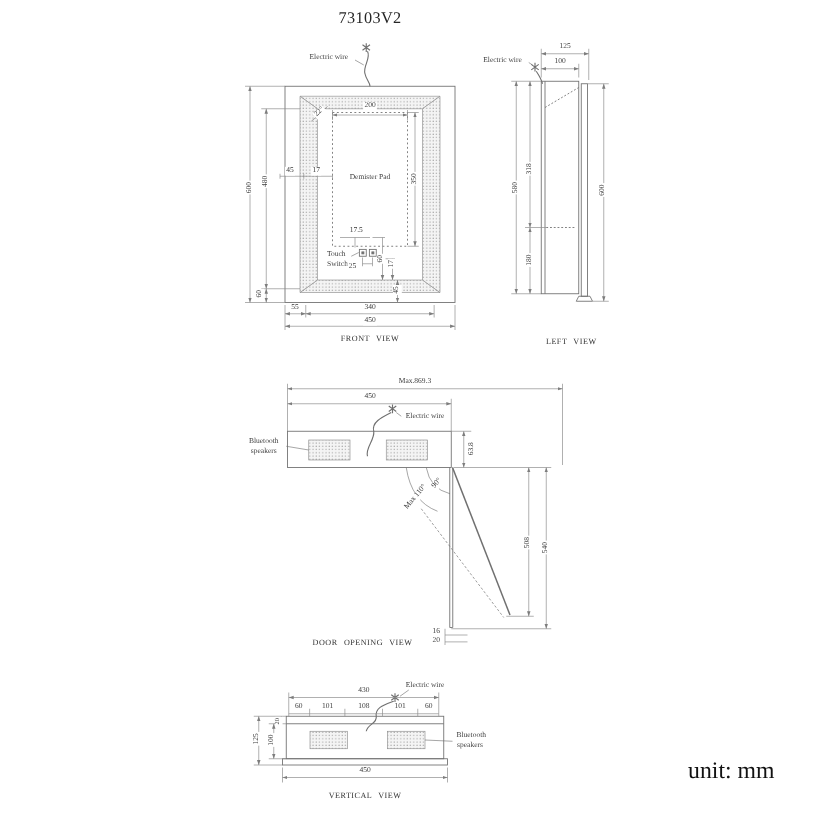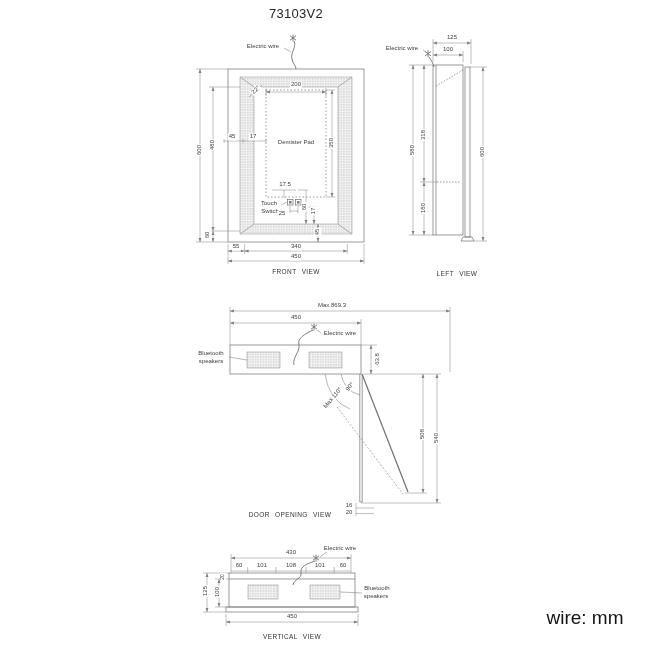--- a/index.html
+++ b/index.html
@@ -1,17 +1,17 @@
 <!DOCTYPE html>
 <html><head>
 <meta charset="utf-8">
 <style>
   html,body{margin:0;padding:0;background:#fff;}
   .canvas{position:relative;width:650px;height:650px;background:#ffffff;
-          font-family:Liberation Sans, sans-serif;overflow:hidden;}
+          font-family:Liberation Serif, serif;overflow:hidden;}
   svg.draw{position:absolute;left:0;top:0;}
   .t{position:absolute;transform:translate(-50%,-50%);font-size:6px;color:#3d3d3d;
      white-space:nowrap;line-height:1.18;z-index:2;}
   .bg{background:#fff;padding:0 1px;}
   .v{transform:translate(-50%,-50%) rotate(-90deg);}
   .a45{transform:translate(-50%,-50%) rotate(-45deg);}
   .a50{transform:translate(-50%,-50%) rotate(-50deg);}
   .cap{font-size:6.5px;color:#333;letter-spacing:.4px;word-spacing:3px;}
   .s5{font-size:5px;}
   .two{text-align:center;}
@@ -162,21 +162,21 @@
       <path d="M229,573 L203,573 M226,612 L203,612 M229,579 L215,579 M229,607 L215,607"></path>
       <line x1="207" y1="573" x2="207" y2="612" marker-start="url(#ar)" marker-end="url(#ar)"></line>
       <line x1="219" y1="579" x2="219" y2="607" marker-start="url(#ar)" marker-end="url(#ar)"></line>
       <line x1="225" y1="573" x2="225" y2="579"></line>
       <path d="M226,614 L226,626 M358,614 L358,626"></path>
       <line x1="226" y1="622" x2="358" y2="622" marker-start="url(#ar)" marker-end="url(#ar)"></line>
     </g>
   </svg>
 
   <div class="t title" style="left:296px;top:14px;">73103V2</div>
-  <div class="t unit" style="left:585px;top:618px;">wire: mm</div>
+  <div class="t unit" style="left:585px;top:618px;">unit: mm</div>
 
   <div class="t" style="left:263px;top:47px;">Electric wire</div>
   <div class="t a45 bg" style="left:256px;top:90px;">22°</div>
   <div class="t bg" style="left:296px;top:85px;">200</div>
   <div class="t v bg" style="left:200px;top:150px;">600</div>
   <div class="t v bg" style="left:213px;top:145px;">480</div>
   <div class="t bg" style="left:232px;top:137px;">45</div>
   <div class="t bg" style="left:253px;top:137px;">17</div>
   <div class="t" style="left:296px;top:143px;">Demister Pad</div>
   <div class="t v bg" style="left:332px;top:143px;">350</div>

